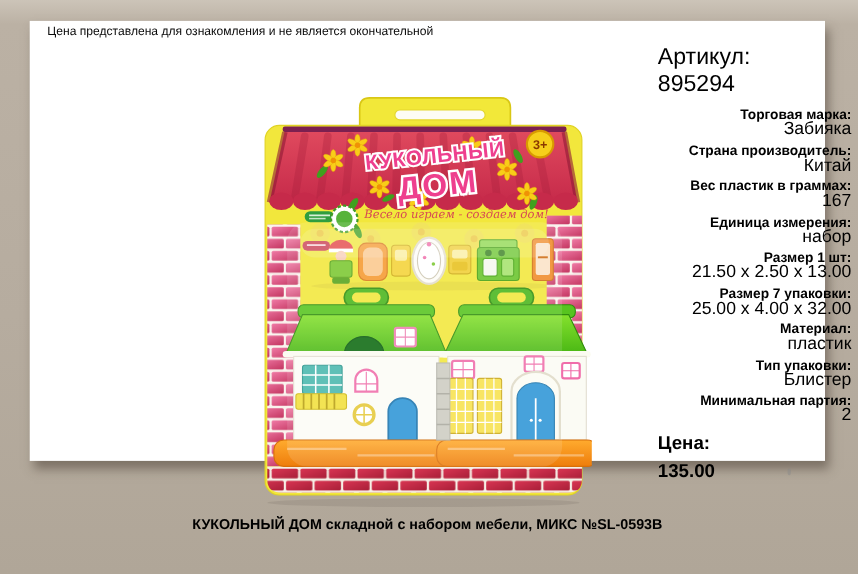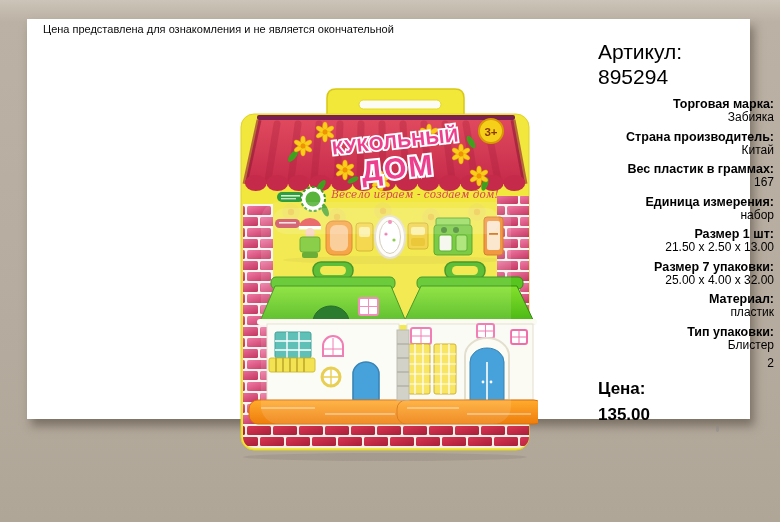--- a/index.html
+++ b/index.html
@@ -16,21 +16,21 @@
   .disclaimer{
     position:absolute;left:16px;top:4px;
     font-size:11px;line-height:13px;color:#0a0a0a;
   }
   .photo{position:absolute;left:206px;top:65px;width:305px;height:378px;}
   .details{position:absolute;left:571px;top:20px;width:176px;color:#000;}
   .article-label,.article-value{font-size:21px;line-height:25px;font-weight:400;}
   .fields{margin-top:8px;}
   .field{margin-bottom:5px;text-align:right;}
   .f-lbl{font-size:12.5px;font-weight:700;line-height:14px;}
-  .f-val{font-size:12px;line-height:13.5px;}
+  .f-val{font-size:16px;line-height:13.5px;}
   .price{margin-top:3px;}
   .price-label,.price-value{font-size:17px;line-height:26px;font-weight:700;}
   .caption{
     position:absolute;left:0;width:100%;top:450px;text-align:center;
     font-size:13px;font-weight:700;color:#000;
   }
   .artifact-dot{
     position:absolute;left:689px;top:407px;width:3px;height:6px;
     border-radius:50%;background:#8a8a8a;opacity:.5;
   }
@@ -353,24 +353,26 @@
       </div>
       <div class="field">
         <div class="f-lbl">Материал:</div>
         <div class="f-val">пластик</div>
       </div>
       <div class="field">
         <div class="f-lbl">Тип упаковки:</div>
         <div class="f-val">Блистер</div>
       </div>
       <div class="field">
+        <div class="f-lbl">Минимальная партия:</div>
         <div class="f-val">2</div>
       </div>
     </div>
     <div class="price">
       <div class="price-label">Цена:</div>
       <div class="price-value">135.00</div>
     </div>
   </div>
 
+  <div class="caption">КУКОЛЬНЫЙ ДОМ складной с набором мебели, МИКС №SL-0593B</div>
 
   <div class="artifact-dot"></div>
 </div>
 
 </body></html>

